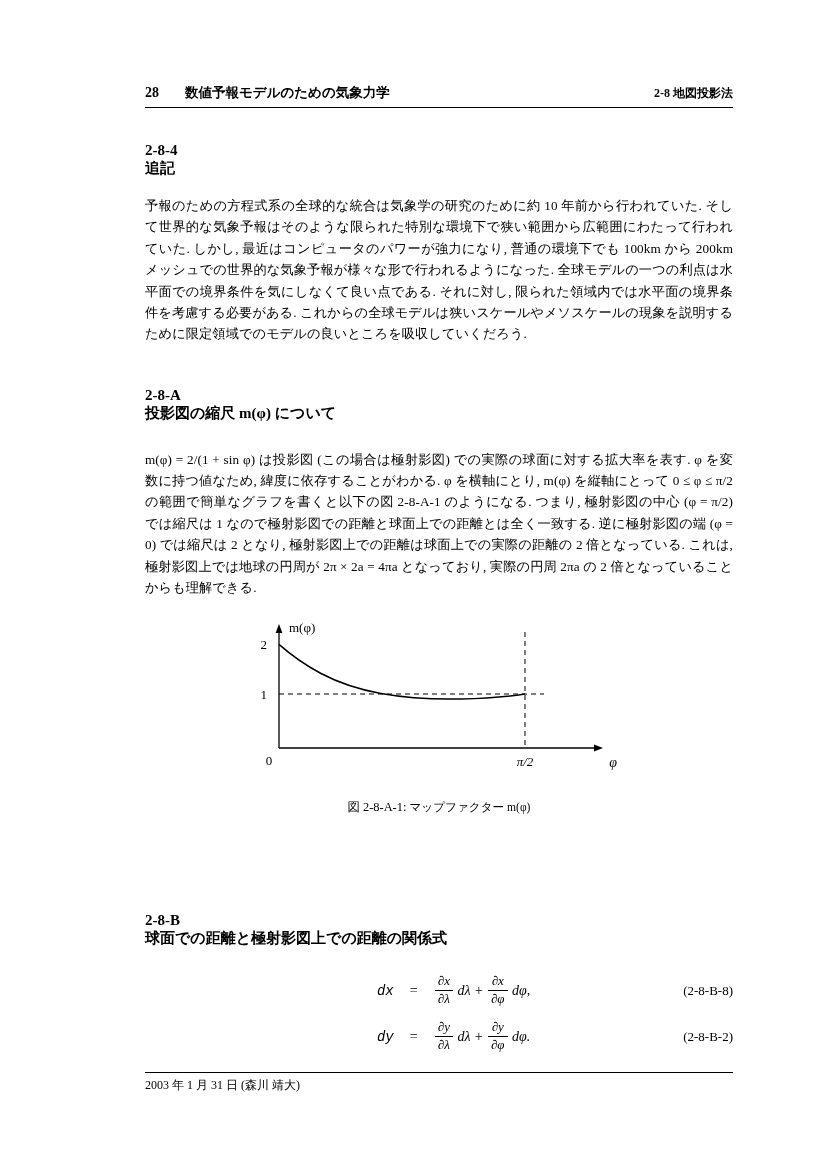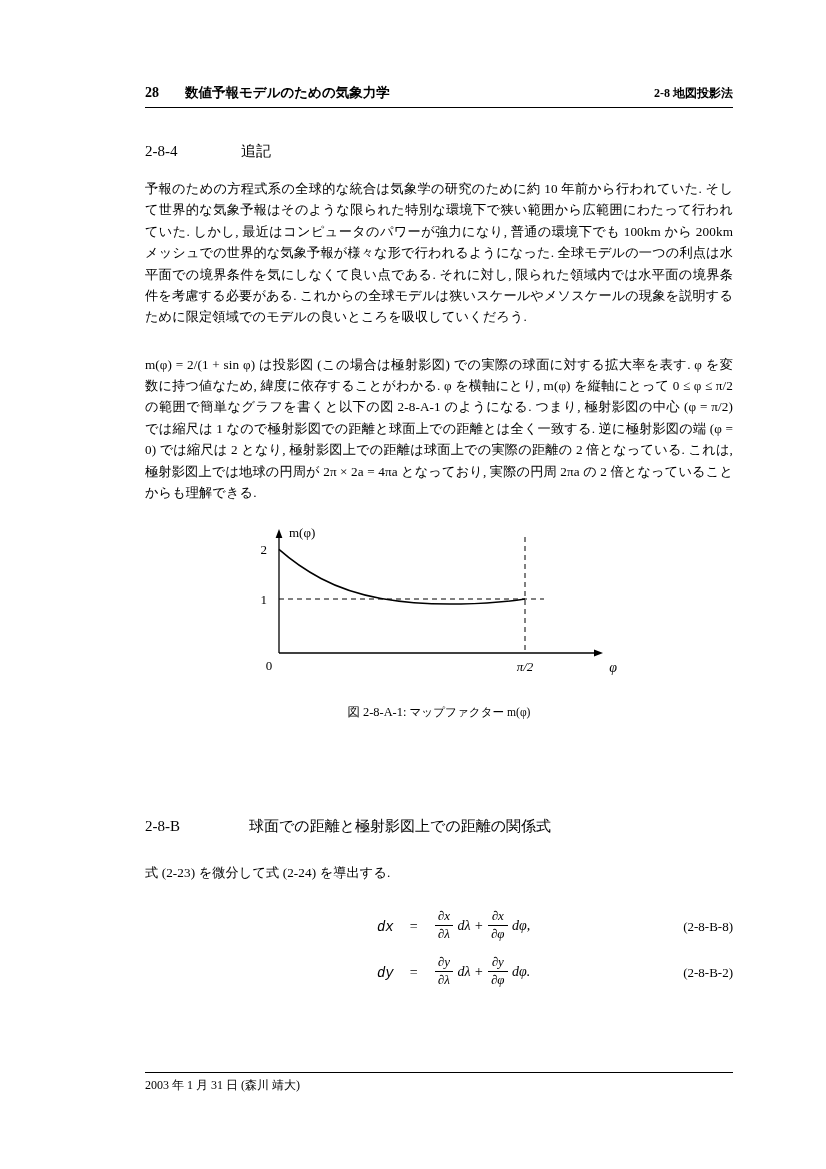--- a/index.html
+++ b/index.html
@@ -44,24 +44,25 @@
   .runhead-pageno {
     margin-right: 26px;
     font-size: 14px;
   }
   .runhead-title { font-size: 13.5px; }
   .runhead-right { font-size: 12px; }
 
   
   h2.sec {
     font-size: 15px;
-    font-weight: normal;
+    font-weight: bold;
     margin: 34px 0 0 0;
     display: flex;
     align-items: baseline;
+    flex-direction: column;
   }
   h2.sec .num { min-width: 96px; }
   h2.sec .num.wide { min-width: 104px; }
 
   
   p.body {
     font-size: 13.2px;
     line-height: 1.62;
     text-align: justify;
     margin: 17px 0 0 0;
@@ -156,20 +157,24 @@
       </div>
       <div class="runhead-right">2-8 地図投影法</div>
     </div>
 
     <h2 class="sec">
       <span class="num">2-8-4</span>
       <span>追記</span>
     </h2>
     <p class="body">予報のための方程式系の全球的な統合は気象学の研究のために約 10 年前から行われていた. そして世界的な気象予報はそのような限られた特別な環境下で狭い範囲から広範囲にわたって行われていた. しかし, 最近はコンピュータのパワーが強力になり, 普通の環境下でも 100km から 200km メッシュでの世界的な気象予報が様々な形で行われるようになった. 全球モデルの一つの利点は水平面での境界条件を気にしなくて良い点である. それに対し, 限られた領域内では水平面の境界条件を考慮する必要がある. これからの全球モデルは狭いスケールやメソスケールの現象を説明するために限定領域でのモデルの良いところを吸収していくだろう.</p>
 
+    <h2 class="sec" style="margin-top:42px">
+      <span class="num wide">2-8-A</span>
+      <span>投影図の縮尺 m(φ) について</span>
+    </h2>
     <p class="body" style="margin-top:26px">m(φ) = 2/(1 + sin φ) は投影図 (この場合は極射影図) での実際の球面に対する拡大率を表す. φ を変数に持つ値なため, 緯度に依存することがわかる. φ を横軸にとり, m(φ) を縦軸にとって 0 ≤ φ ≤ π/2 の範囲で簡単なグラフを書くと以下の図 2-8-A-1 のようになる. つまり, 極射影図の中心 (φ = π/2) では縮尺は 1 なので極射影図での距離と球面上での距離とは全く一致する. 逆に極射影図の端 (φ = 0) では縮尺は 2 となり, 極射影図上での距離は球面上での実際の距離の 2 倍となっている. これは, 極射影図上では地球の円周が 2π × 2a = 4πa となっており, 実際の円周 2πa の 2 倍となっていることからも理解できる.</p>
 
     <div class="figwrap">
       <svg width="420" height="165" viewBox="0 0 420 165">
 
         <line x1="50" y1="10" x2="50" y2="128" stroke="#000" stroke-width="1.3"></line>
         <polygon points="50,4 46.6,13 53.4,13" fill="#000"></polygon>
         <line x1="50" y1="128" x2="368" y2="128" stroke="#000" stroke-width="1.3"></line>
         <polygon points="374,128 365,124.6 365,131.4" fill="#000"></polygon>
 
@@ -188,21 +193,20 @@
       <div class="figcap">
         <span class="capnum">図 2-8-A-1:</span>
         <span class="capjp">マップファクター m(φ)</span>
       </div>
     </div>
 
     <h2 class="sec" style="margin-top:96px">
       <span class="num wide">2-8-B</span>
       <span>球面での距離と極射影図上での距離の関係式</span>
     </h2>
-    <p class="body" style="margin-top:26px">式 (2-23) を微分して式 (2-24) を導出する.</p>
 
     <div class="eqblock">
 
       <div class="eqrow">
         <span class="eqlhs">dx</span>
         <span class="eqeq">=</span>
         <span class="eqrhs">
           <span class="frac">
             <span class="num math">∂x</span>
             <span class="den math">∂λ</span>

